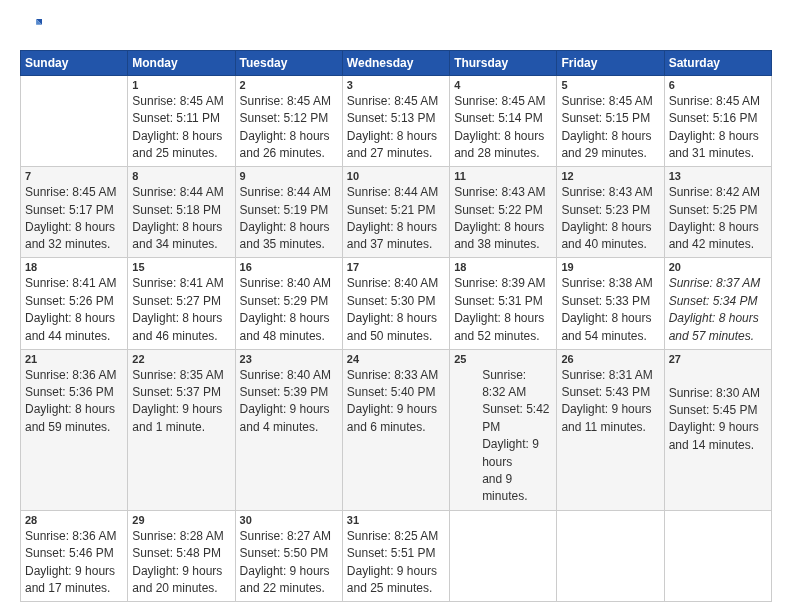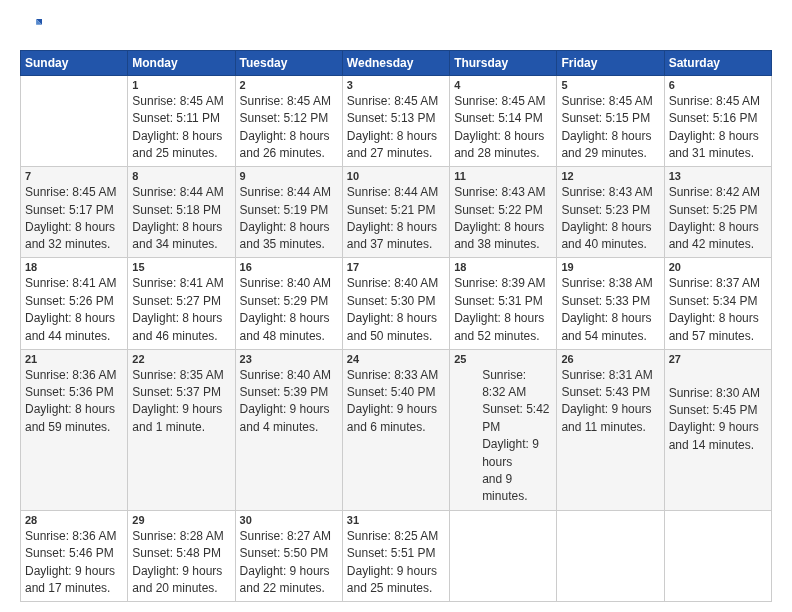--- a/index.html
+++ b/index.html
@@ -264,21 +264,21 @@
           </td>
           <td class="row-white">
             <span class="day-num">19</span>
             <div class="day-info" style="white-space: pre-line;">Sunrise: 8:38 AM
 Sunset: 5:33 PM
 Daylight: 8 hours
 and 54 minutes.</div>
           </td>
           <td class="row-white">
             <span class="day-num">20</span>
-            <div class="day-info" style="white-space: pre-line;">Sunrise: 8:37 AM
+            <div class="day-info" style="white-space: pre-line; font-style: italic;">Sunrise: 8:37 AM
 Sunset: 5:34 PM
 Daylight: 8 hours
 and 57 minutes.</div>
           </td>
         </tr>
         <tr>
           <td class="row-shade">
             <span class="day-num">21</span>
             <div class="day-info" style="white-space: pre-line;">Sunrise: 8:36 AM
 Sunset: 5:36 PM

